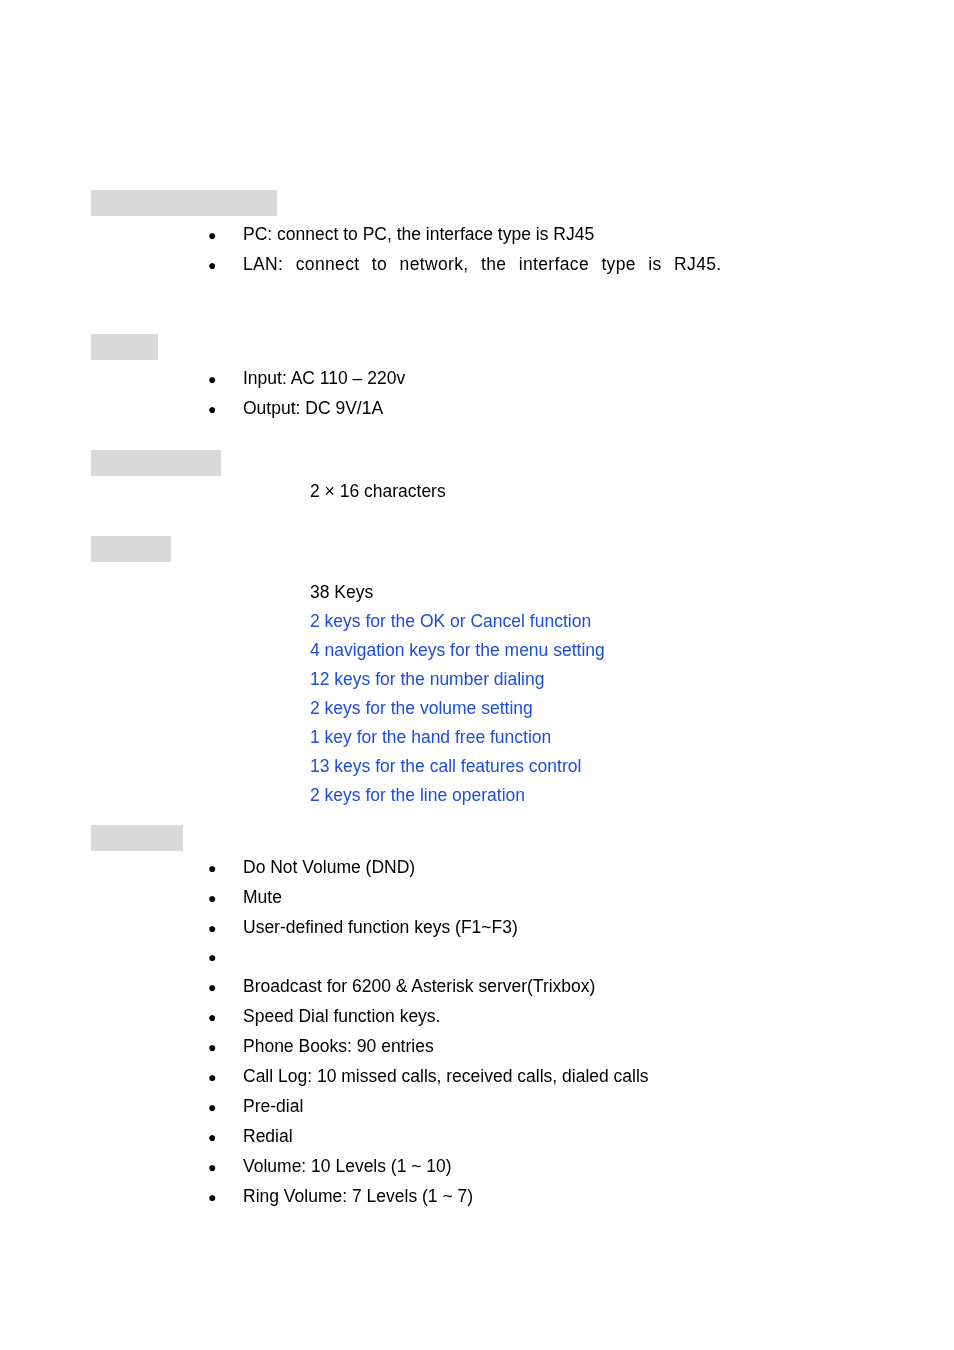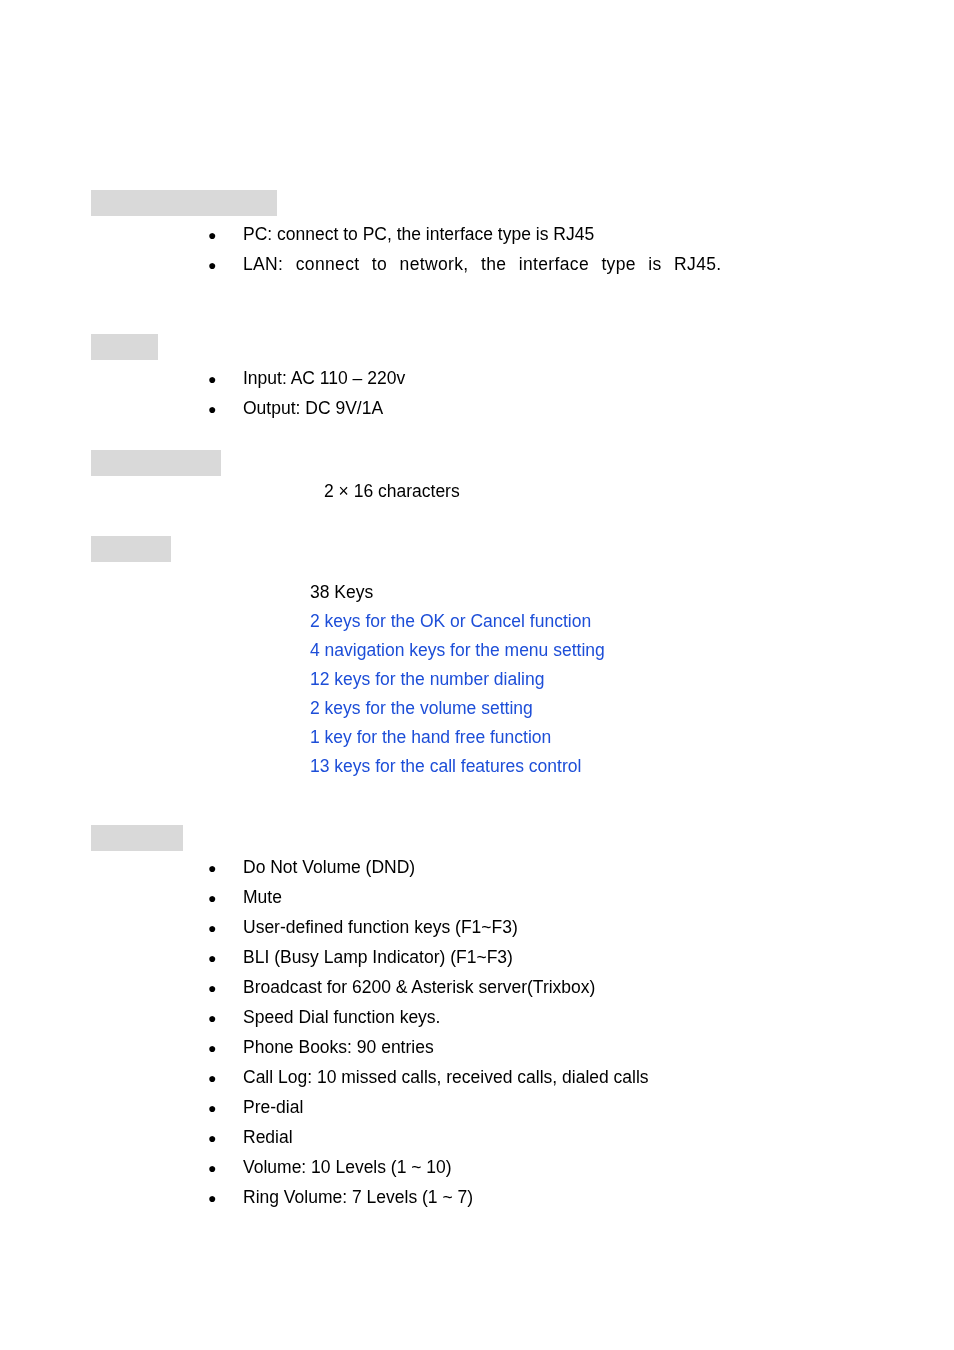--- a/index.html
+++ b/index.html
@@ -59,21 +59,20 @@
     word-spacing: 7.2px;
   }
 
   
   .plain-line {
     position: absolute;
     font-size: 17.5px;
     line-height: 29px;
     white-space: nowrap;
     color: #000000;
-    margin-left: 14px;
   }
   .keys-block {
     position: absolute;
     margin: 0;
     padding: 0;
     list-style: none;
   }
   .keys-line {
     font-size: 17.5px;
     line-height: 29px;
@@ -122,40 +121,40 @@
   <div class="section-head" style="left:91px; top:536px; width:80px;"></div>
 
   <ul class="keys-block" style="left:310px; top:564px;margin-top:14px;">
     <li class="keys-line">38 Keys</li>
     <li class="keys-line accent">2 keys for the OK or Cancel function</li>
     <li class="keys-line accent">4 navigation keys for the menu setting</li>
     <li class="keys-line accent">12 keys for the number dialing</li>
     <li class="keys-line accent">2 keys for the volume setting</li>
     <li class="keys-line accent">1 key for the hand free function</li>
     <li class="keys-line accent">13 keys for the call features control</li>
+    <li class="keys-line accent">2 keys for the line operation</li>
   </ul>
 
   <div class="section-head" style="left:91px; top:825px; width:92px;"></div>
 
   <ul class="bullet-list" style="left:208px; top:853px; width:740px;">
     <li class="bullet-row">
       <span class="bullet-mark">●</span>
       <span class="bullet-text">Do Not Volume (DND)</span>
     </li>
     <li class="bullet-row">
       <span class="bullet-mark">●</span>
       <span class="bullet-text">Mute</span>
     </li>
     <li class="bullet-row">
       <span class="bullet-mark">●</span>
       <span class="bullet-text">User-defined function keys (F1~F3)</span>
     </li>
     <li class="bullet-row">
       <span class="bullet-mark">●</span>
-      <span class="bullet-text">BLI (Busy Lamp Indicator) (F1~F3)</span>
     </li>
     <li class="bullet-row">
       <span class="bullet-mark">●</span>
       <span class="bullet-text">Broadcast for 6200 &amp; Asterisk server(Trixbox)</span>
     </li>
     <li class="bullet-row">
       <span class="bullet-mark">●</span>
       <span class="bullet-text">Speed Dial function keys.</span>
     </li>
     <li class="bullet-row">

